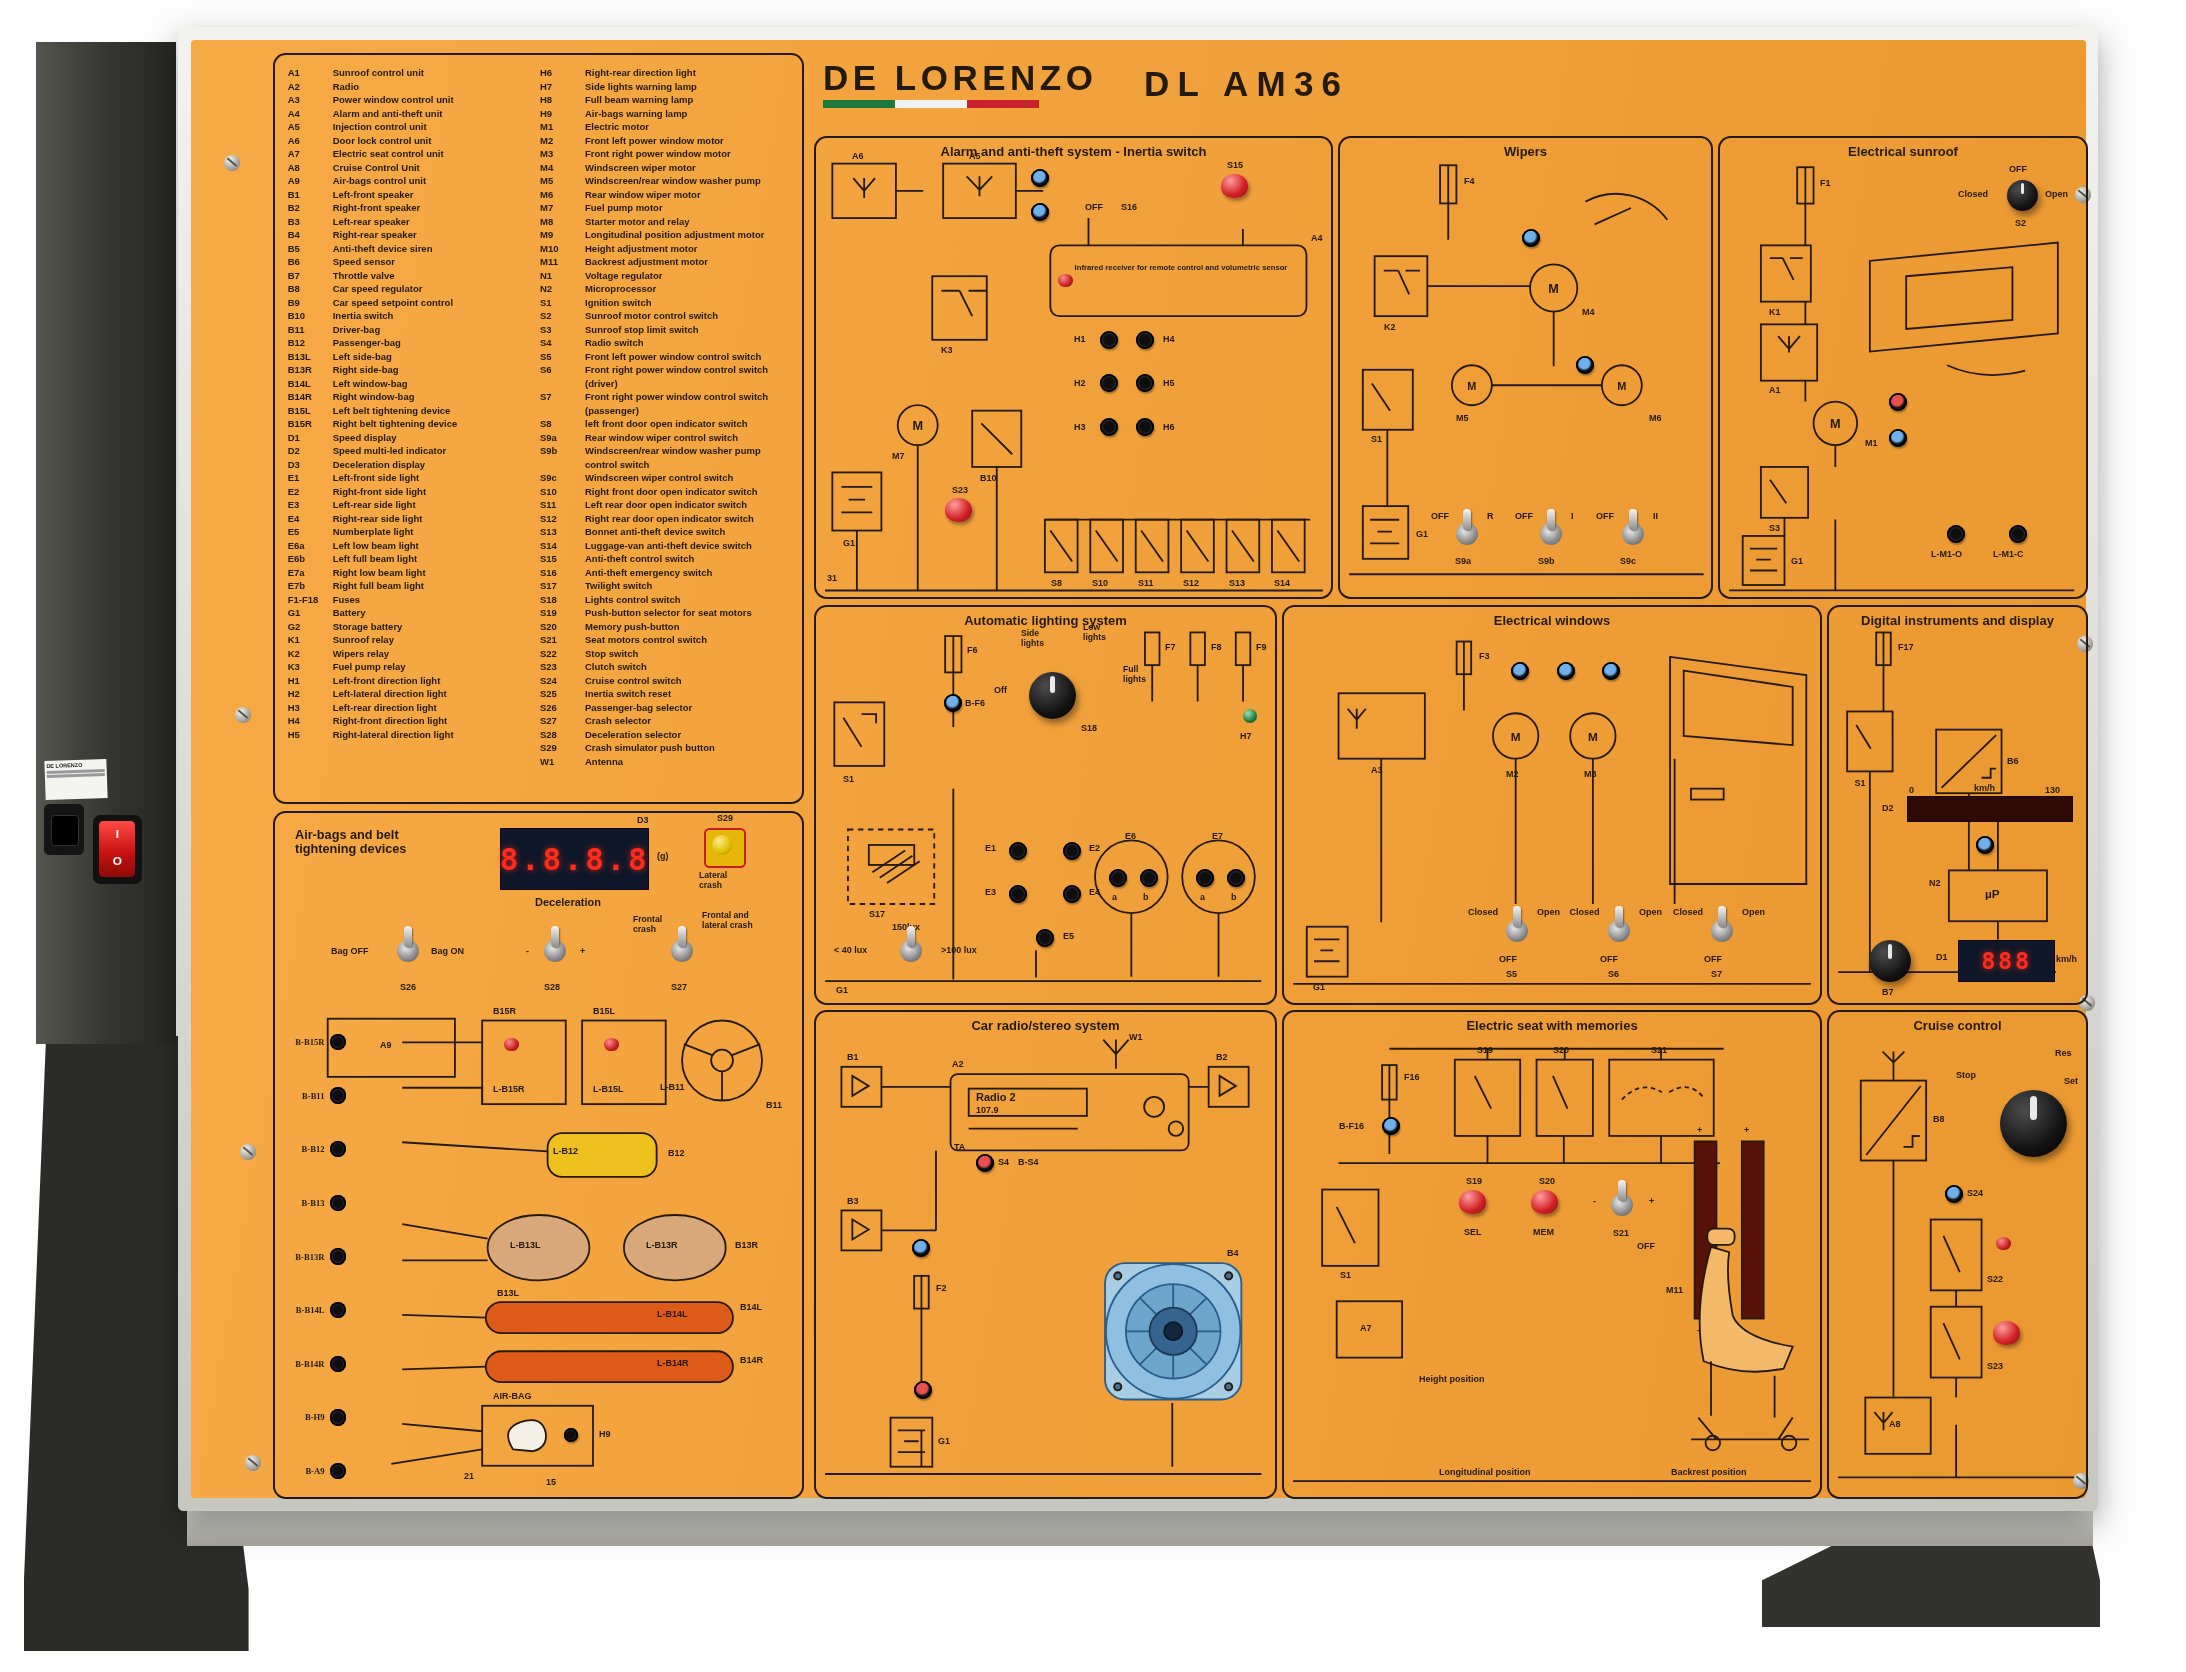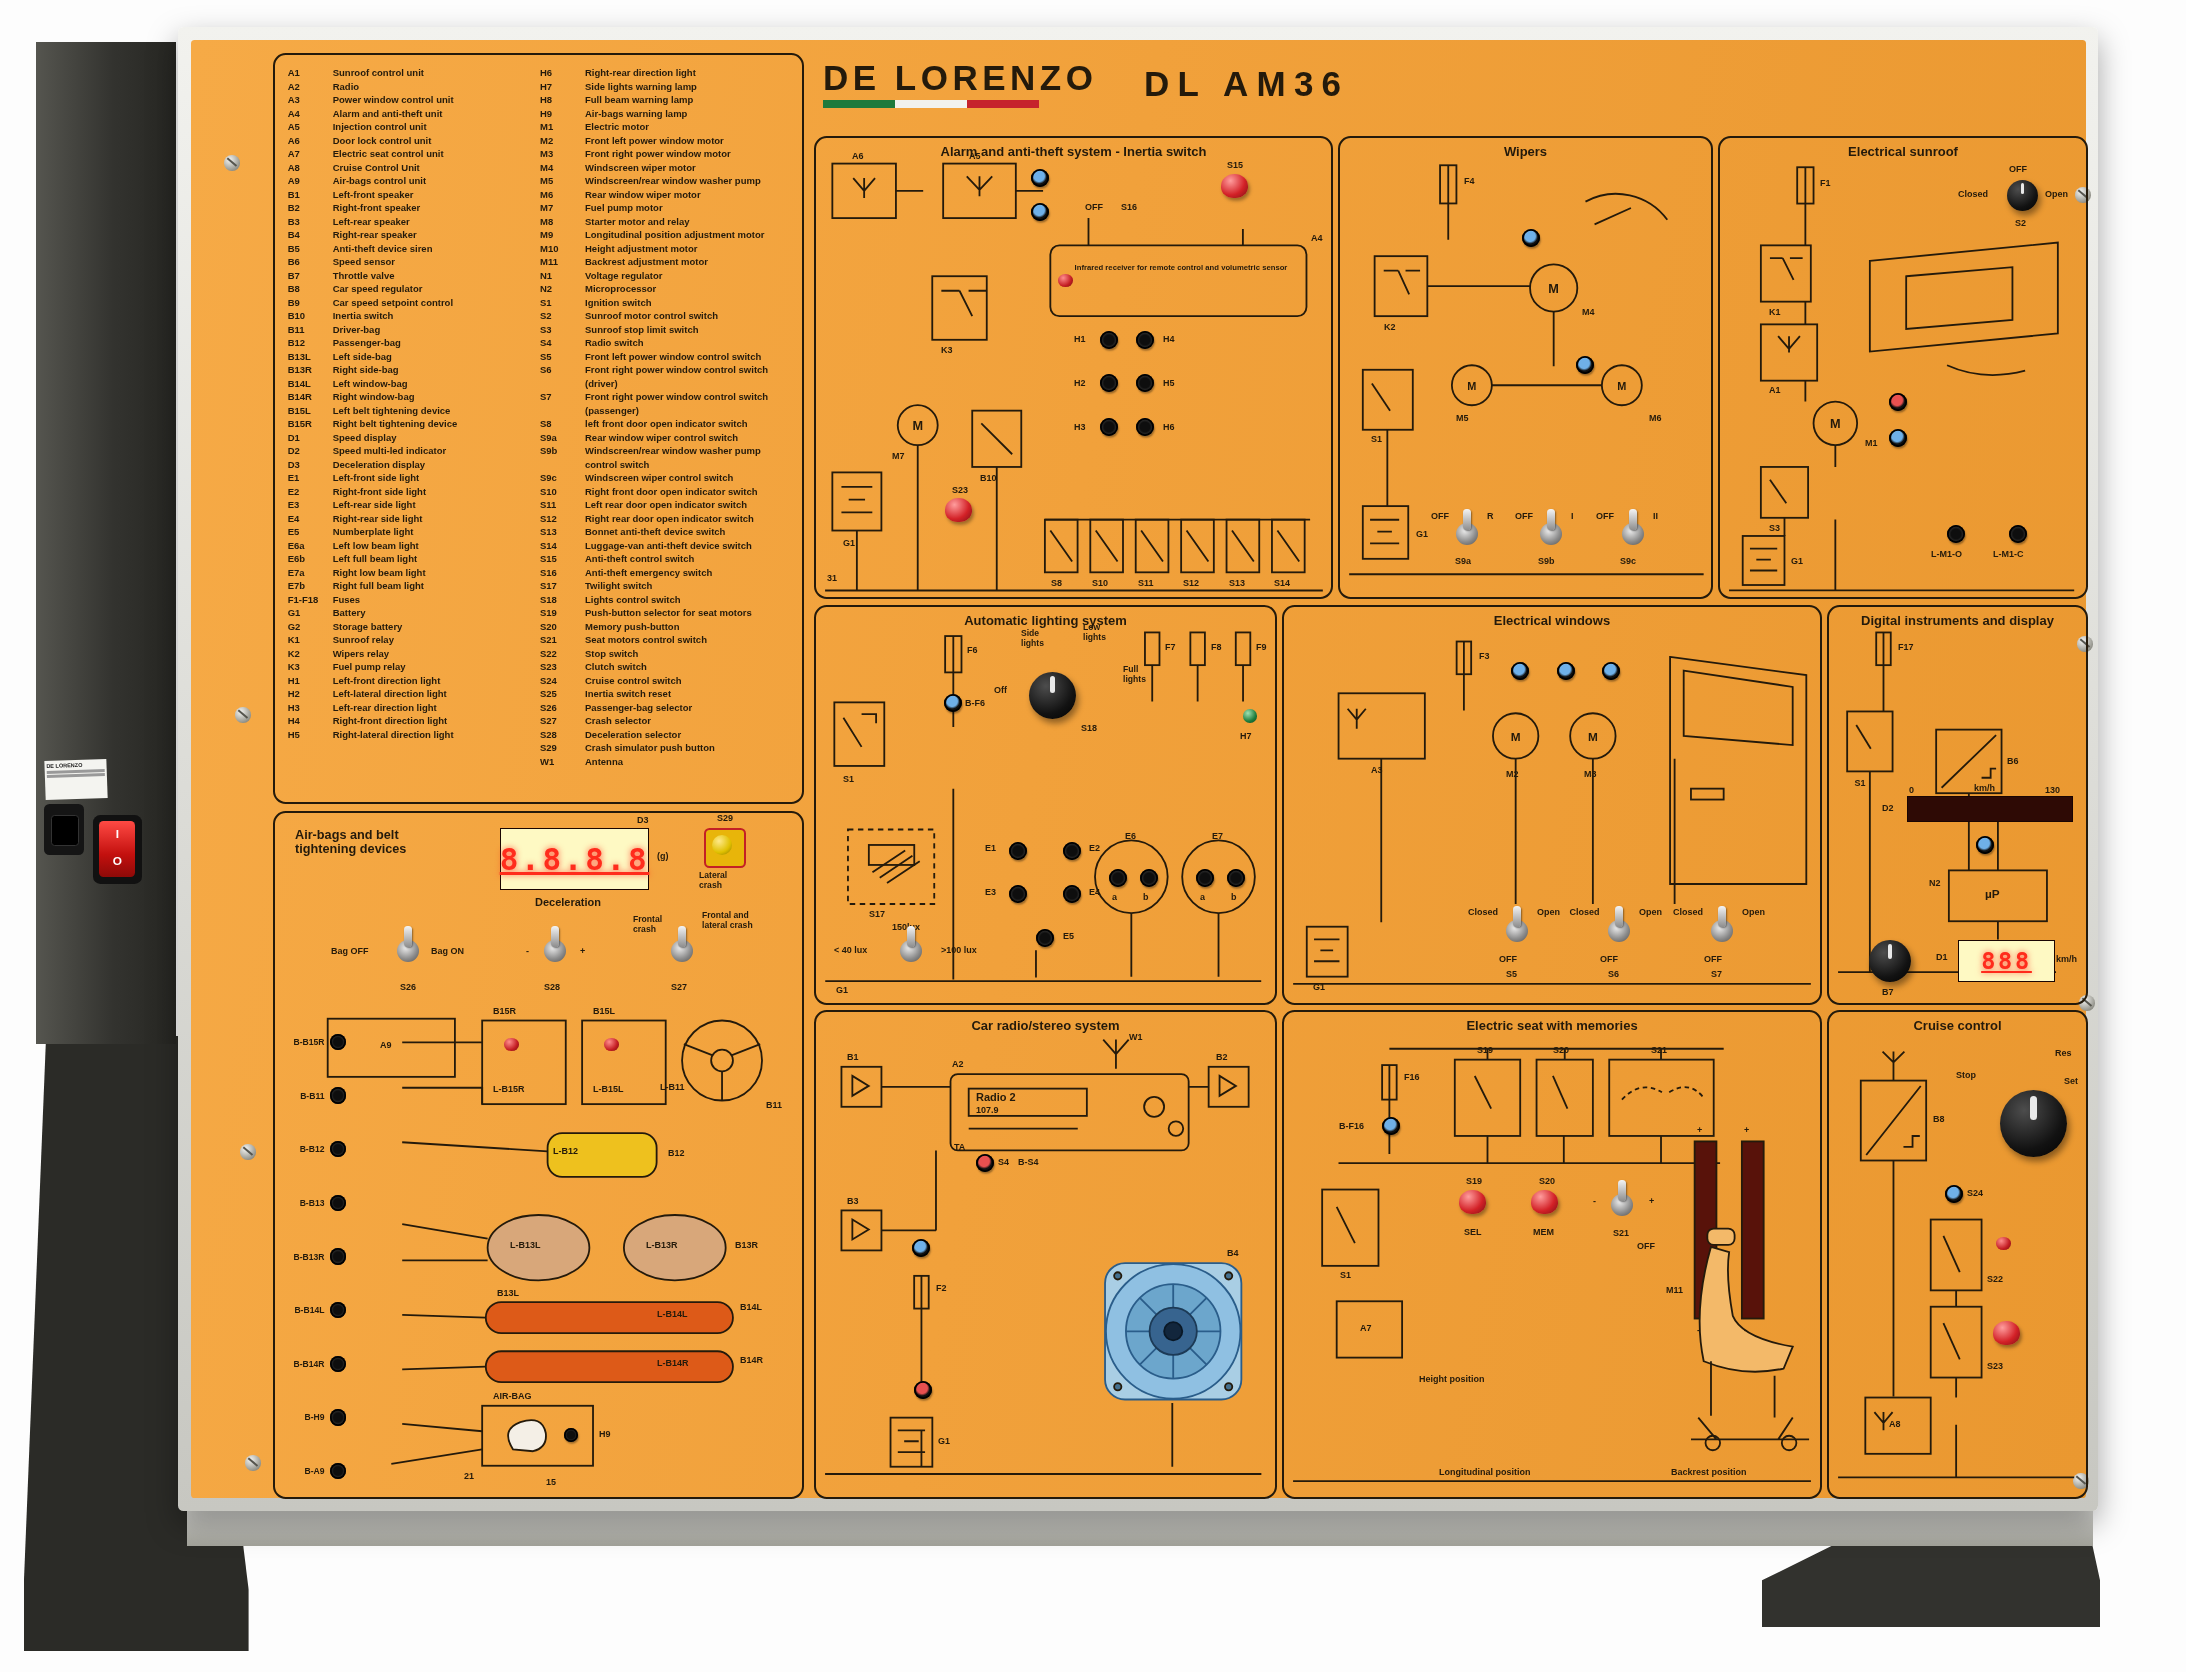--- a/index.html
+++ b/index.html
@@ -53,28 +53,28 @@
   .btn-s29{position:absolute;width:38px;height:36px;border:2.7px solid #c32025;border-radius:5.5px;background:#e8b50a;}
   .btn-s29::after{content:"";position:absolute;left:6.4px;top:5.5px;width:20px;height:20px;border-radius:50%;
            background:radial-gradient(circle at 35% 30%,#ffe98a,#e0c000 60%,#8a7300);}
   .toggle{position:absolute;width:22px;height:22px;border-radius:50%;
           background:radial-gradient(circle at 40% 35%,#ececec,#8b8b8b 58%,#4f4f4f);}
   .toggle::after{content:"";position:absolute;left:7.3px;top:-13.6px;width:7.3px;height:21px;border-radius:3.6px;
           background:linear-gradient(180deg,#f4f4f4,#8e8e8e);box-shadow:0.9px 0.9px 1.8px rgba(0,0,0,.45);}
   .knob{position:absolute;border-radius:50%;background:radial-gradient(circle at 36% 30%,#4d4d4d,#121212 62%,#000);
         box-shadow:2.7px 4.5px 6.4px rgba(0,0,0,.4);}
   .knob::after{content:"";position:absolute;left:45%;top:9%;width:10%;height:36%;border-radius:3.6px;background:#e9e9e9;}
-  .seg{position:absolute;background:#fef9c3;border:1.8px solid #1a0502;color:#ff2c1c;
+  .seg{position:absolute;background:#0f172a;border:1.8px solid #1a0502;color:#ff2c1c;
        font-family:"DejaVu Sans Mono",monospace;font-weight:bold;display:flex;align-items:center;justify-content:center;
-       letter-spacing:2.7px;text-shadow:0 0 6.4px rgba(255,45,25,.75);text-decoration:underline;}
+       letter-spacing:2.7px;text-shadow:0 0 6.4px rgba(255,45,25,.75);}
   .bar-display{position:absolute;background:#2e0a05;border:1.8px solid #1a0502;}
   
   .ab-col{position:absolute;left:5.5px;top:220px;height:447px;display:flex;flex-direction:column;justify-content:space-between;}
   .ab-row{display:flex;align-items:center;gap:5.5px;height:18px;}
-  .ab-row .c{font-size:8.6px;font-weight:bold;width:44px;text-align:right;}
+  .ab-row .c{font-size:8.6px;font-weight:bold;width:44px;text-align:right;font-family:Liberation Serif, serif;}
   .ab-row .j{width:16.4px;height:16.4px;border-radius:50%;flex:none;
              background:radial-gradient(circle at 50% 50%,#0e0e0e 0 38%,#2f2f2f 60%,#111);box-shadow:0 0 0 1.8px #000 inset;}
   
   .sticker{left:45px;top:760px;width:58px;height:35px;background:#f4f4f0;transform:rotate(-2deg);padding:1.8px;font-size:5.5px;font-weight:bold;color:#222;line-height:6.4px;}
   .sticker i{display:block;height:2.7px;background:#999;margin-top:1.8px;}
   .socket{left:44px;top:804px;width:40px;height:51px;background:#151515;border-radius:5.5px;}
   .socket::after{content:"";position:absolute;left:7.3px;top:11px;width:25.5px;height:29px;background:#000;border:1.8px solid #333;border-radius:3.6px;}
   .rocker{left:93px;top:815px;width:49px;height:69px;background:#111;border-radius:7.3px;}
   .rocker .r{position:absolute;left:6.4px;top:6.4px;width:36px;height:56px;border-radius:4.5px;
              background:linear-gradient(180deg,#ff4a44,#c3100e 60%,#8e0a08);

